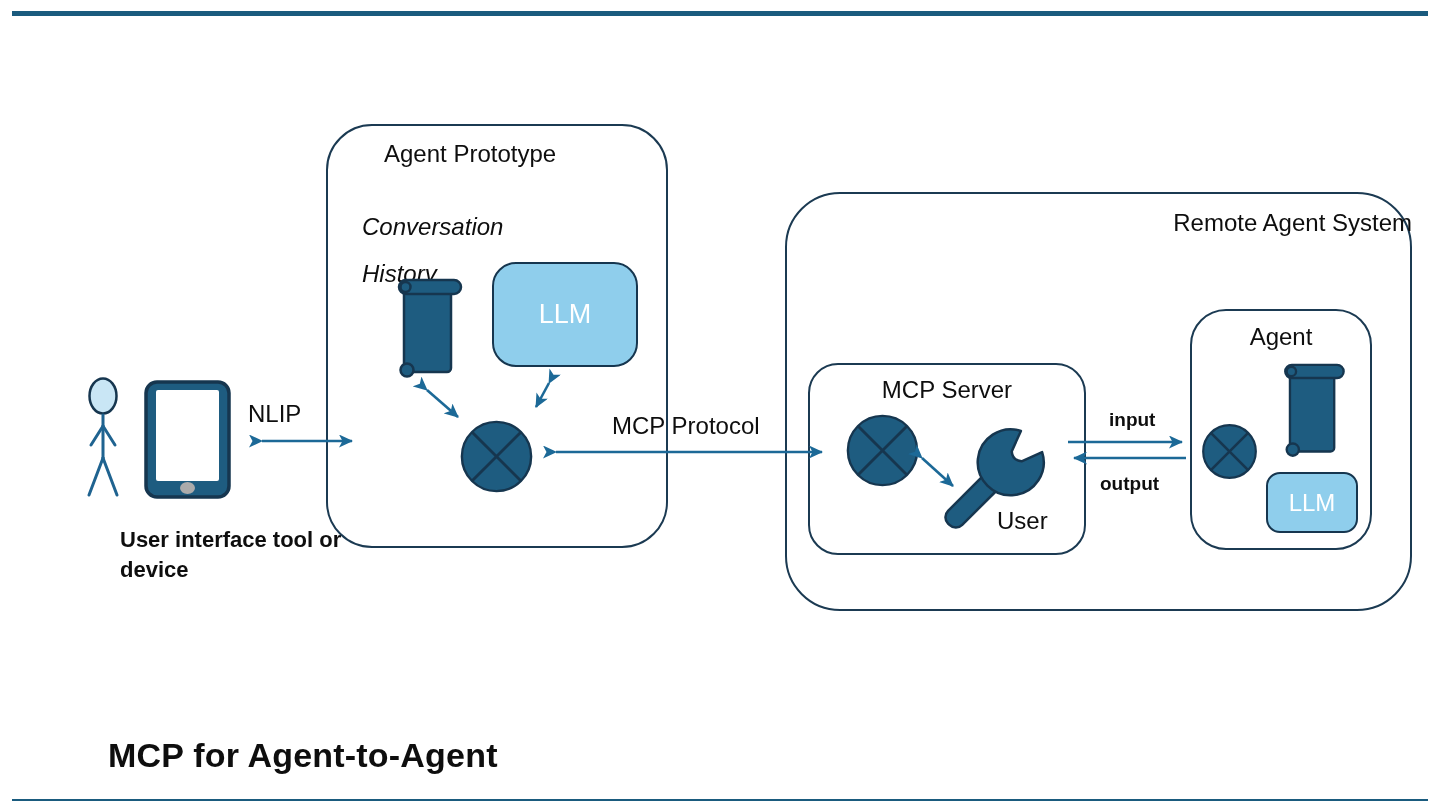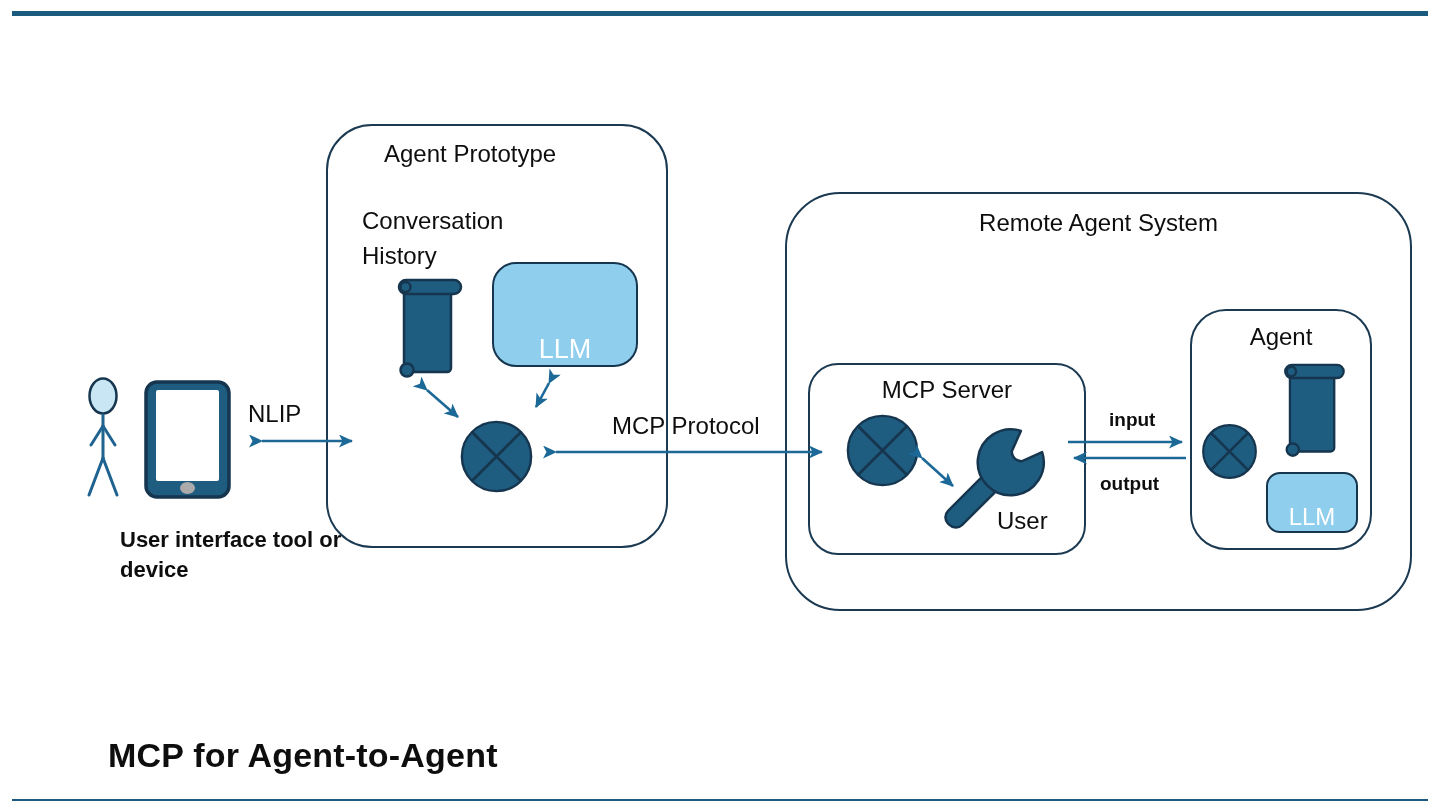--- a/index.html
+++ b/index.html
@@ -3,21 +3,21 @@
 <meta charset="utf-8">
 <style>
   html,body{margin:0;padding:0;background:#ffffff;}
   body{width:1440px;height:810px;position:relative;overflow:hidden;
        font-family:"Liberation Sans",sans-serif;color:#0e0e0e;}
   .abs{position:absolute;}
   .lbl{font-size:24px;line-height:30px;white-space:nowrap;text-align:right;}
   .small-lbl{font-size:19px;line-height:22px;white-space:nowrap;font-weight:bold;}
   .rbox{position:absolute;border:2px solid #1b3a52;background:#ffffff;box-sizing:border-box;}
   .llm-box{position:absolute;background:#8fceec;border:2.5px solid #16364f;box-sizing:border-box;
-           display:flex;align-items:flex-end;justify-content:center;color:#ffffff;}
+           display:flex;align-items:center;justify-content:center;color:#ffffff;}
   .bar{position:absolute;background:#1a5b7e;}
   #bottom-title{font-size:34px;font-weight:700;letter-spacing:0.2px;}
   svg{display:block;}
 </style>
 </head>
 <body>
 
 <div class="bar" style="left:12px;top:11px;width:1416px;height:5px;"></div>
 <div class="bar" style="left:12px;top:799px;width:1416px;height:2px;"></div>
 
@@ -38,21 +38,21 @@
   <ellipse cx="44.5" cy="109" rx="7.5" ry="6" fill="#ababab"></ellipse>
 </svg>
 
 <div class="abs" style="left:120px;top:525px;width:240px;font-size:22px;line-height:30px;font-weight:bold;">User interface tool or device</div>
 
 <div class="abs lbl" style="left:248px;top:399px;">NLIP</div>
 
 <div class="rbox" style="left:326px;top:124px;width:342px;height:424px;border-radius:46px;"></div>
 <div class="abs lbl" style="left:384px;top:139px;">Agent Prototype</div>
 
-<div class="abs" style="left:362px;top:203px;width:180px;font-size:24px;line-height:35px;">Conversation History</div>
+<div class="abs" style="left:362px;top:203px;width:180px;font-size:24px;line-height:47px;font-style:italic;">Conversation History</div>
 
 <svg class="abs" style="left:394px;top:277px;" width="70" height="103" viewBox="0 0 70 103">
   <g fill="#1e5c80" stroke="#16364f" stroke-width="2.5">
     <rect x="10" y="9" width="47" height="86" rx="4"></rect>
     <circle cx="13" cy="93" r="6.5"></circle>
     <rect x="5" y="3" width="62" height="14" rx="7"></rect>
     <circle cx="11.5" cy="10" r="5"></circle>
   </g>
 </svg>
 
@@ -62,21 +62,21 @@
 
 <svg class="abs" style="left:459px;top:419px;" width="75" height="75" viewBox="0 0 78 78">
   <circle cx="39" cy="39" r="36" fill="#1e5c80" stroke="#16364f" stroke-width="2.5"></circle>
   <line x1="13.5" y1="13.5" x2="64.5" y2="64.5" stroke="#16364f" stroke-width="3"></line>
   <line x1="64.5" y1="13.5" x2="13.5" y2="64.5" stroke="#16364f" stroke-width="3"></line>
 </svg>
 
 <div class="abs lbl" style="left:612px;top:411px;">MCP Protocol</div>
 
 <div class="rbox" style="left:785px;top:192px;width:627px;height:419px;border-radius:55px;"></div>
-<div class="abs lbl" style="left:785px;top:208px;width:627px;text-align:center;">Remote Agent System</div>
+<div class="abs lbl" style="left:785px;top:208px;width:627px;text-align:right;">Remote Agent System</div>
 
 <div class="rbox" style="left:808px;top:363px;width:278px;height:192px;border-radius:30px;"></div>
 <div class="abs lbl" style="left:808px;top:375px;width:278px;text-align:center;">MCP Server</div>
 
 <svg class="abs" style="left:845px;top:413px;" width="75" height="75" viewBox="0 0 78 78">
   <circle cx="39" cy="39" r="36" fill="#1e5c80" stroke="#16364f" stroke-width="2.5"></circle>
   <line x1="13.5" y1="13.5" x2="64.5" y2="64.5" stroke="#16364f" stroke-width="3"></line>
   <line x1="64.5" y1="13.5" x2="13.5" y2="64.5" stroke="#16364f" stroke-width="3"></line>
 </svg>
 

